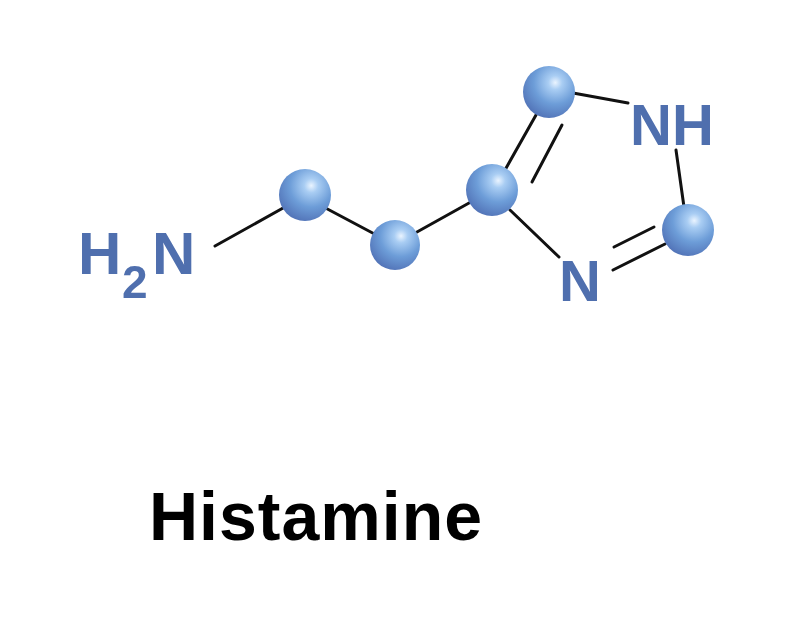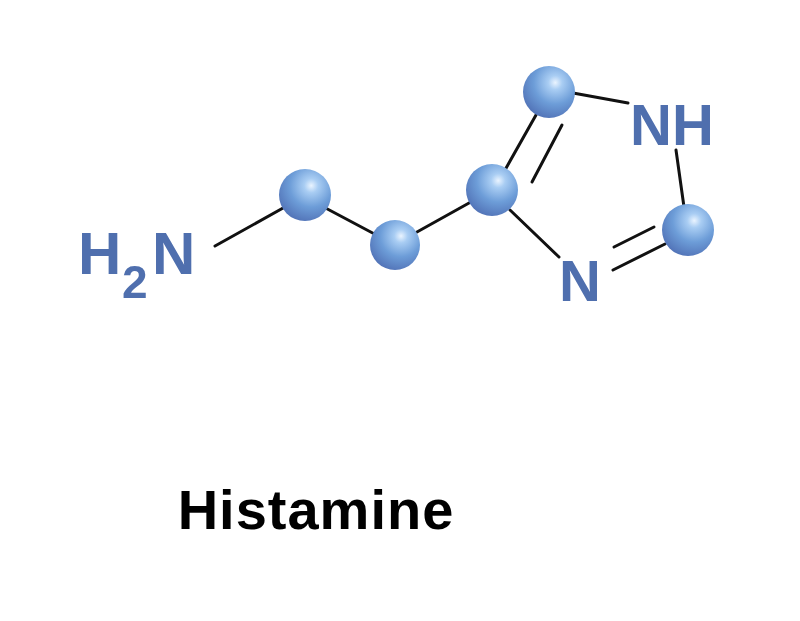--- a/index.html
+++ b/index.html
@@ -1,21 +1,21 @@
 <!DOCTYPE html>
 <html><head>
 <meta charset="utf-8">
 <style>
   html, body { margin: 0; padding: 0; background: #ffffff; }
   body { width: 800px; height: 621px; position: relative; overflow: hidden; font-family: "Liberation Sans", sans-serif; }
   svg.mol { position: absolute; left: 0; top: 0; }
   .lbl { font-family: "Liberation Sans", sans-serif; font-weight: bold; fill: #4f6fae; }
   .title {
     position: absolute; left: 0; width: 632px; top: 482px; text-align: center;
-    font-family: "Liberation Sans", sans-serif; font-weight: bold; font-size: 56px;
+    font-family: "Liberation Sans", sans-serif; font-weight: bold; font-size: 68px;
     color: #000; letter-spacing: 1px; line-height: 1;
   }
 </style>
 </head>
 <body>
 
 <svg class="mol" width="800" height="621" viewBox="0 0 800 621">
   <defs>
     <radialGradient id="ballGrad" cx="0.62" cy="0.32" r="0.75">
       <stop offset="0" stop-color="#eaf4ff"></stop>

